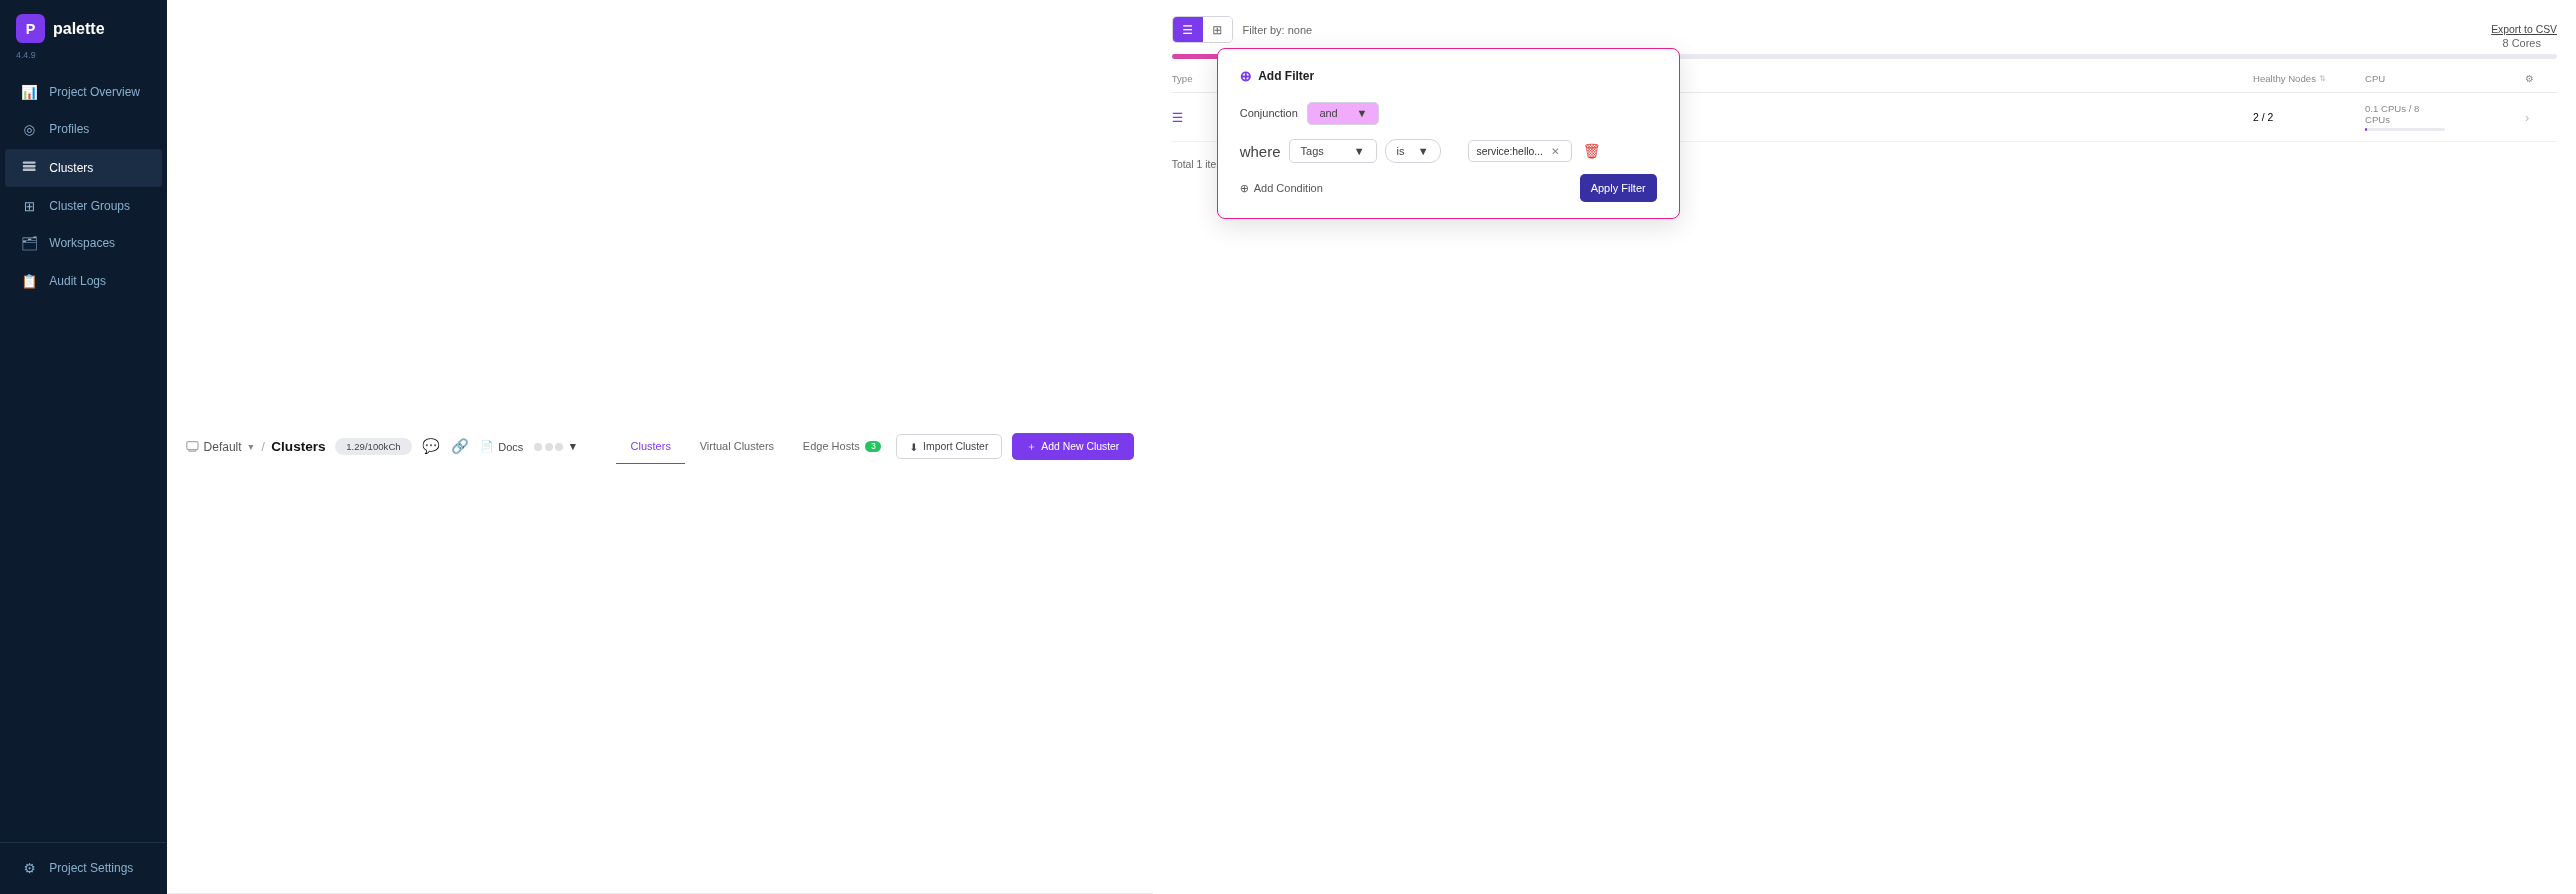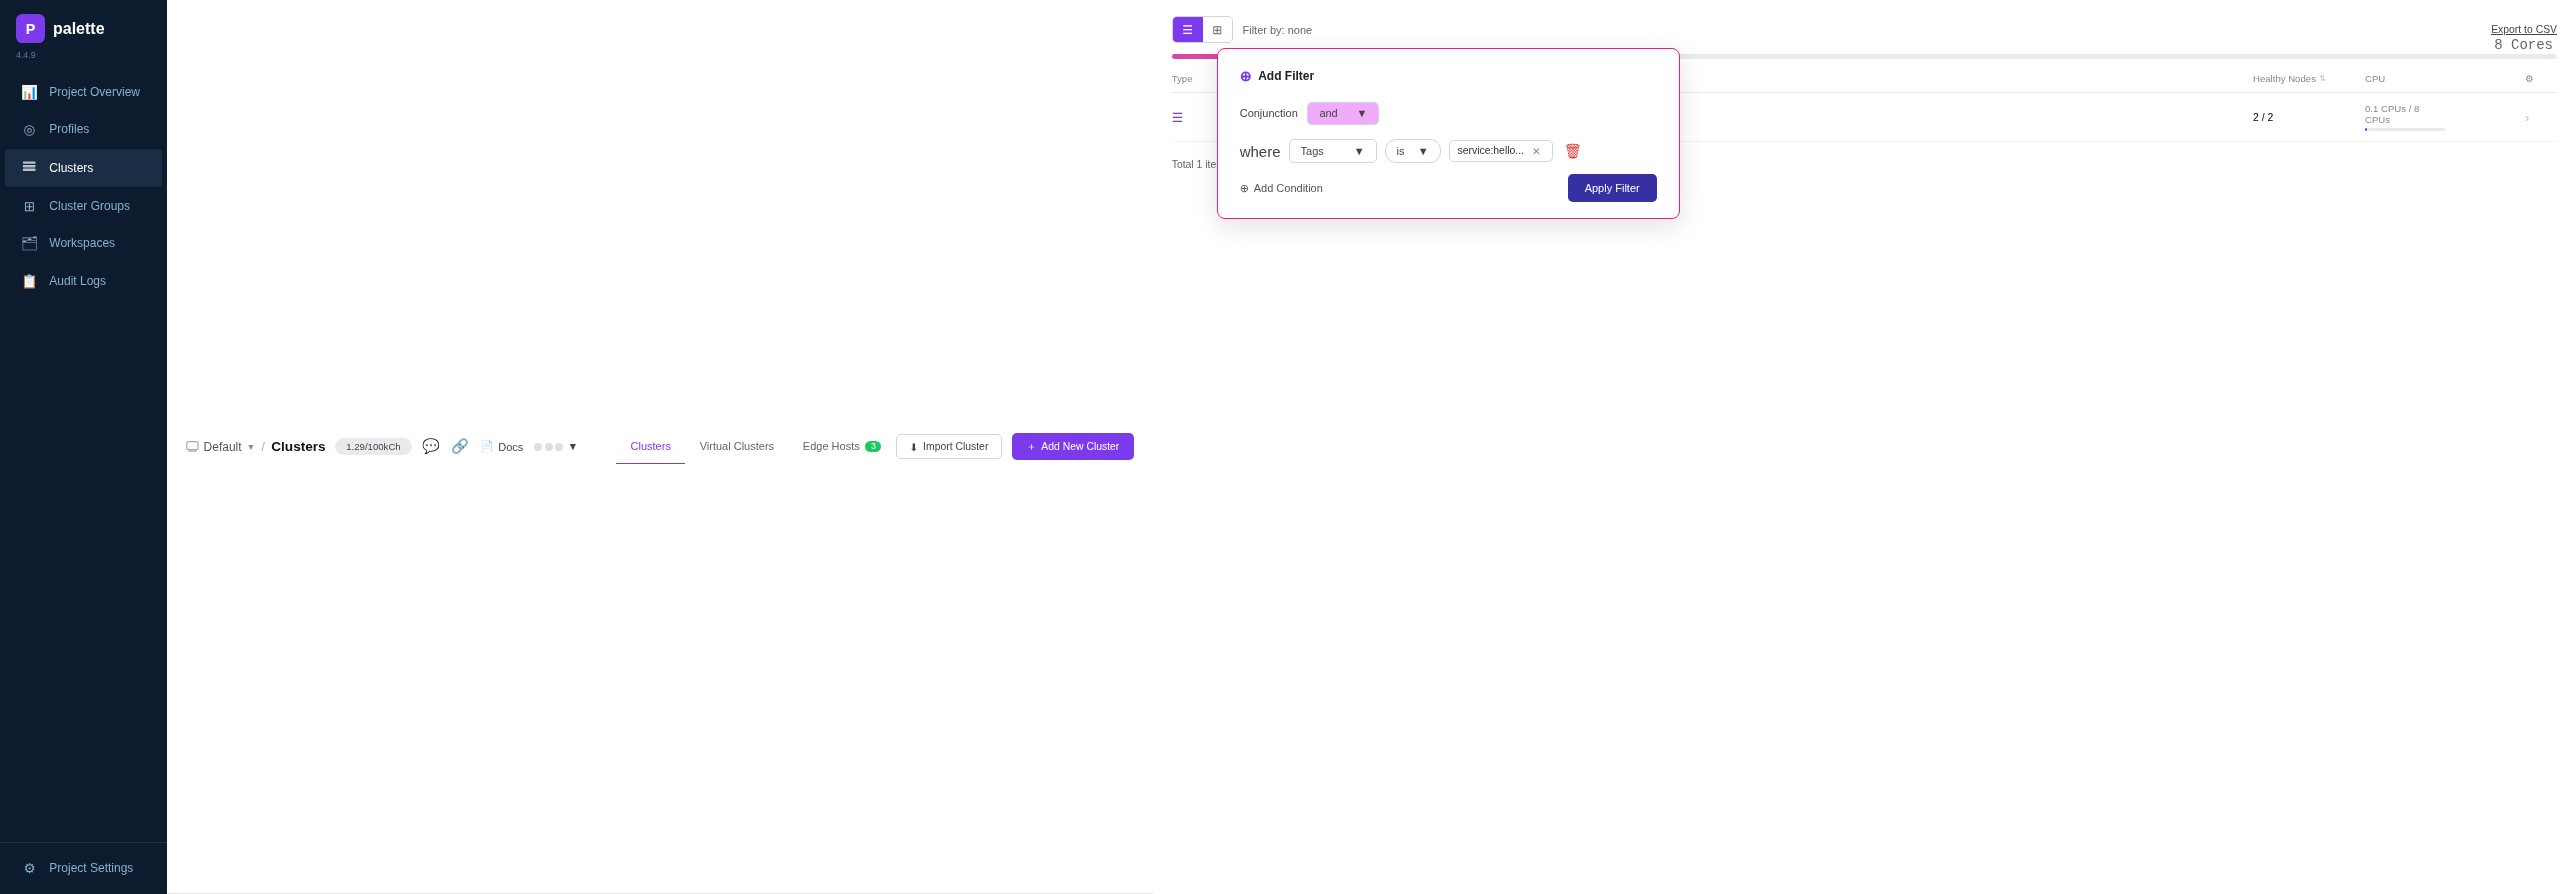--- a/index.html
+++ b/index.html
@@ -110,21 +110,21 @@
 
     
     .progress-row {
       margin: 11px 0 0 0;
       height: 4.8px;
       background: #e8eaed;
       border-radius: 2.4px;
       position: relative;
     }
     .progress-fill { height: 100%; background: #d946a8; border-radius: 2.4px; width: 12%; }
-    .cores-label { position: absolute; right: 4px; top: -17.5px; font-size: 14px; color: #666; font-weight: 500; font-family: Liberation Mono, monospace; }
+    .cores-label { position: absolute; right: 16px; top: -17.5px; font-size: 11px; color: #666; font-weight: 500; }
 
     
     .table-header {
       display: grid;
       grid-template-columns: 48px 64px 1fr 96px 112px 80px 80px 32px;
       padding: 8px 0;
       border-bottom: 0.8px solid #e8eaed;
       font-size: 9.6px; color: #888; font-weight: 500;
       margin-top: 6.4px;
     }
@@ -172,35 +172,35 @@
     .where-label { font-size: 15px; color: #444; min-width: 38px; }
     .field-select {
       border: 0.8px solid #d1d5db; border-radius: 4.8px; padding: 4.8px 11px; font-size: 11px;
       display: flex; align-items: flex-start; gap: 6.4px; cursor: pointer; background: #fff; min-width: 88px;
     }
     .operator-select {
       border: 0.8px solid #d1d5db; border-radius: 11px; padding: 4.8px 11px; font-size: 11px;
       display: flex; align-items: center; gap: 0; cursor: pointer; background: #fff; min-width: 56px;
     }
     .tag-chip {
-      display: flex; align-items: flex-start; gap: 4.8px;
+      display: flex; align-items: center; gap: 4.8px;
       border: 0.8px solid #d1d5db; border-radius: 4.8px; padding: 4px 8px; font-size: 10.4px; color: #333;
-      background: #fff; min-width: 104px;
+      background: #fff; min-width: 104px; margin-left: 19px;
     }
     .tag-chip .close-x { cursor: pointer; color: #888; font-size: 10.4px; margin-left: 3.2px; }
     .delete-btn { color: #e53935; font-size: 14.4px; cursor: pointer; padding: 3.2px; }
 
     .popup-footer { display: flex; align-items: center; justify-content: space-between; margin-top: 4.8px; }
     .add-condition-btn {
       display: flex; align-items: center; gap: 4.8px;
       font-size: 11px; color: #555; background: none; border: none; cursor: pointer;
     }
     .apply-filter-btn {
       background: #3730a3; color: #fff; border: none; border-radius: 4.8px;
-      padding: 8px 17px; font-size: 11px; font-weight: 500; cursor: pointer;
+      padding: 8px 11px; font-size: 11px; font-weight: 500; cursor: pointer;
     }
 
     .export-csv { margin-left: auto; font-size: 10.4px; color: #444; cursor: pointer; text-decoration: underline; }
 
     .sort-icon { font-size: 8px; color: #bbb; cursor: pointer; }
   </style>
 </head>
 <body>
 
 <div class="sidebar">

